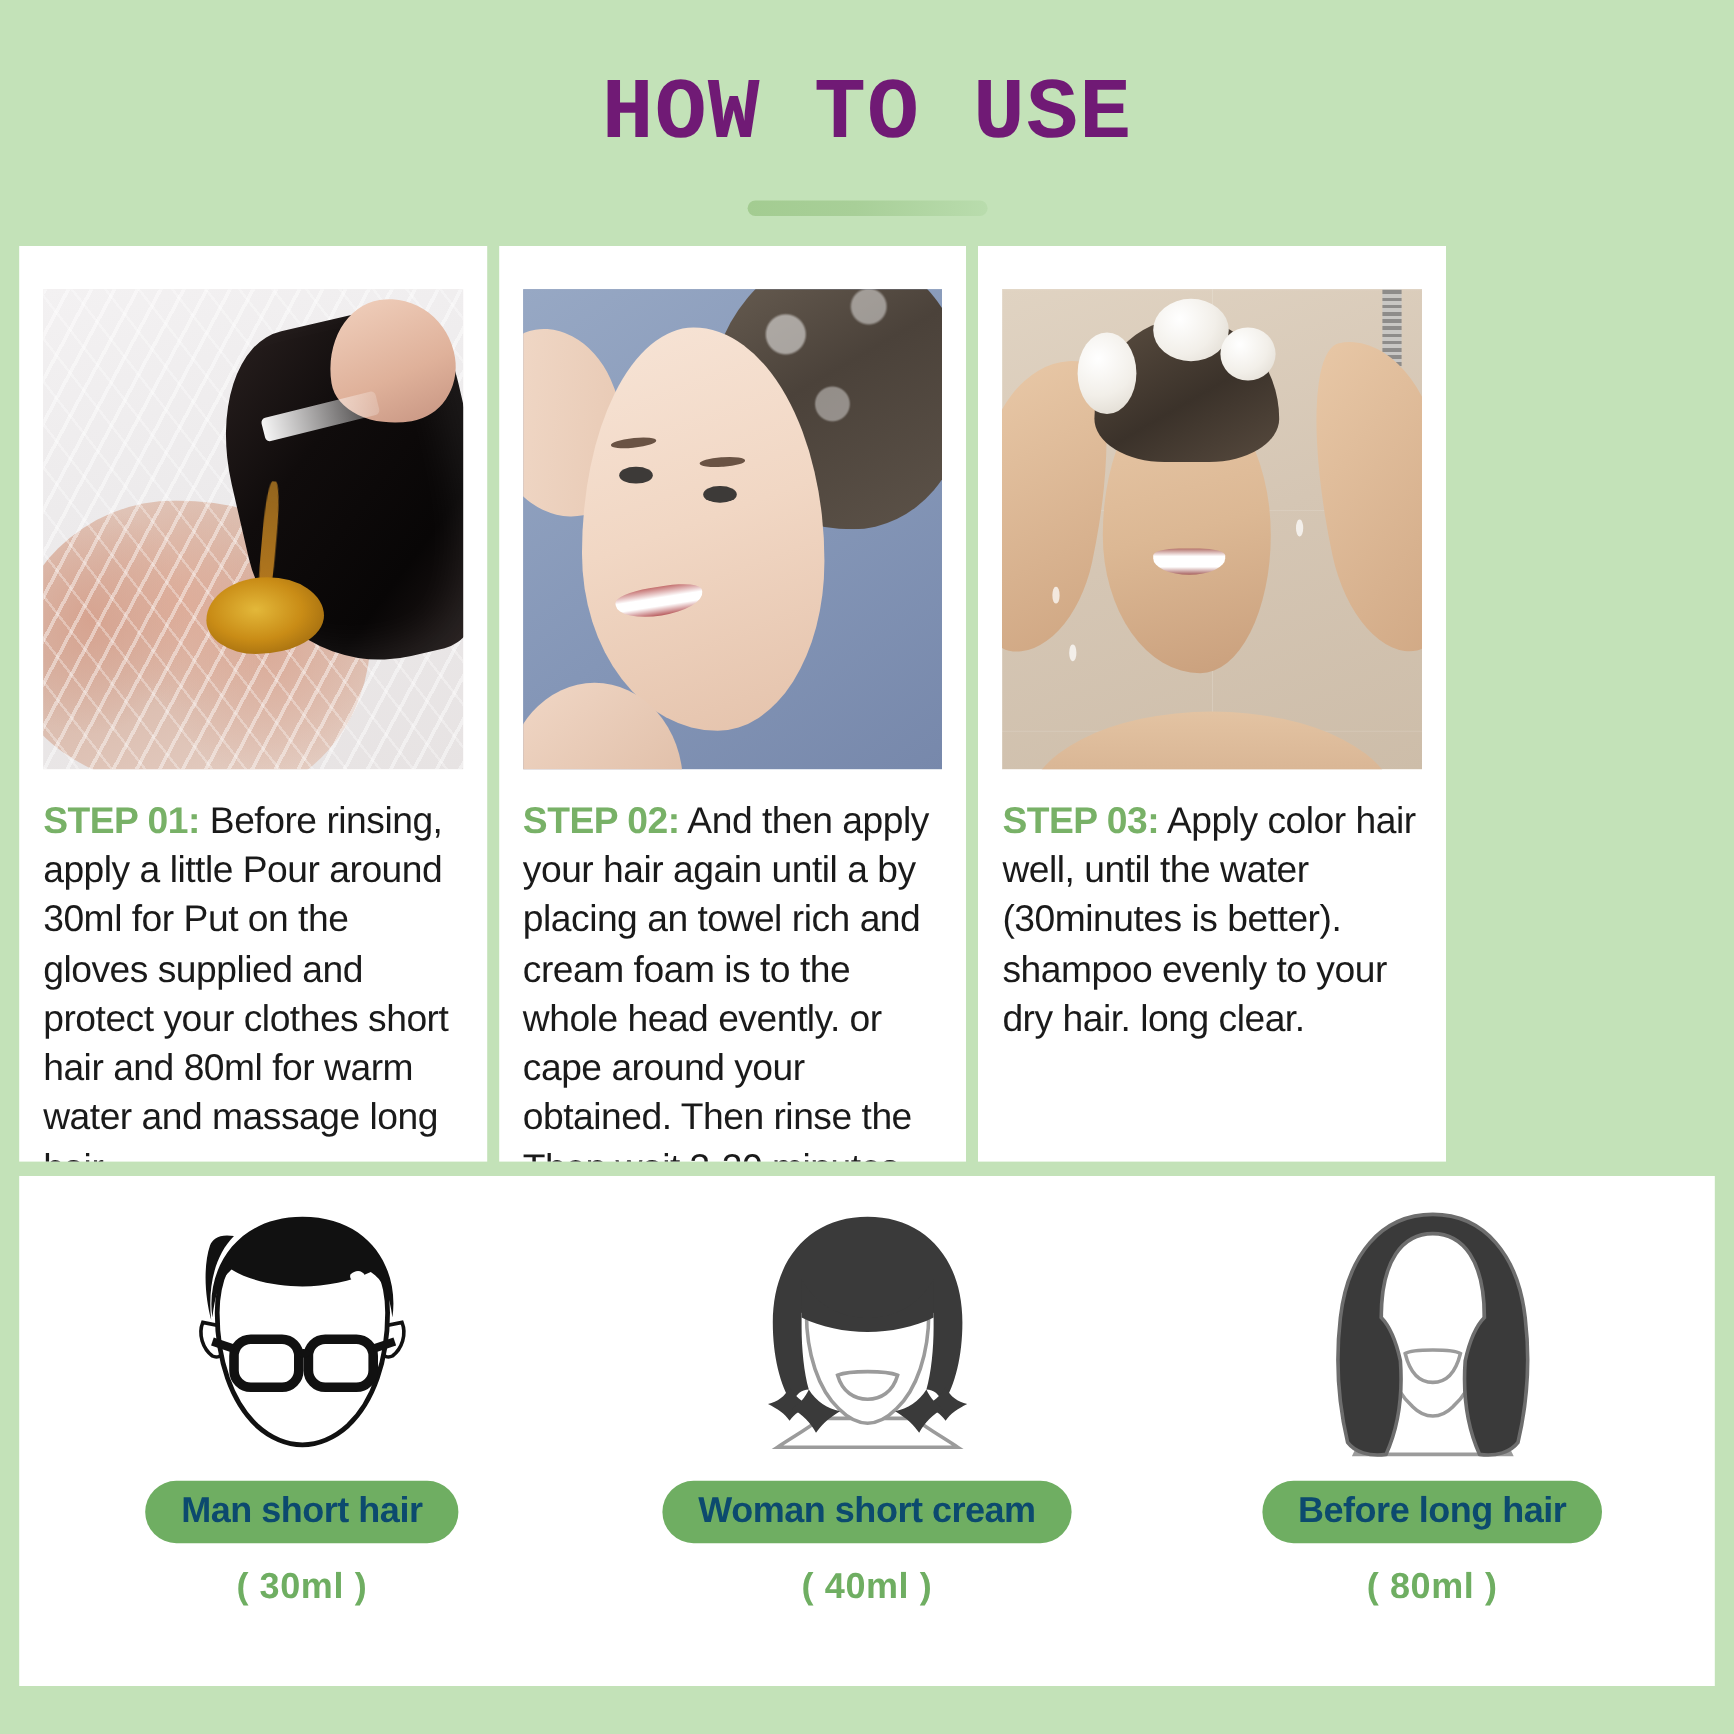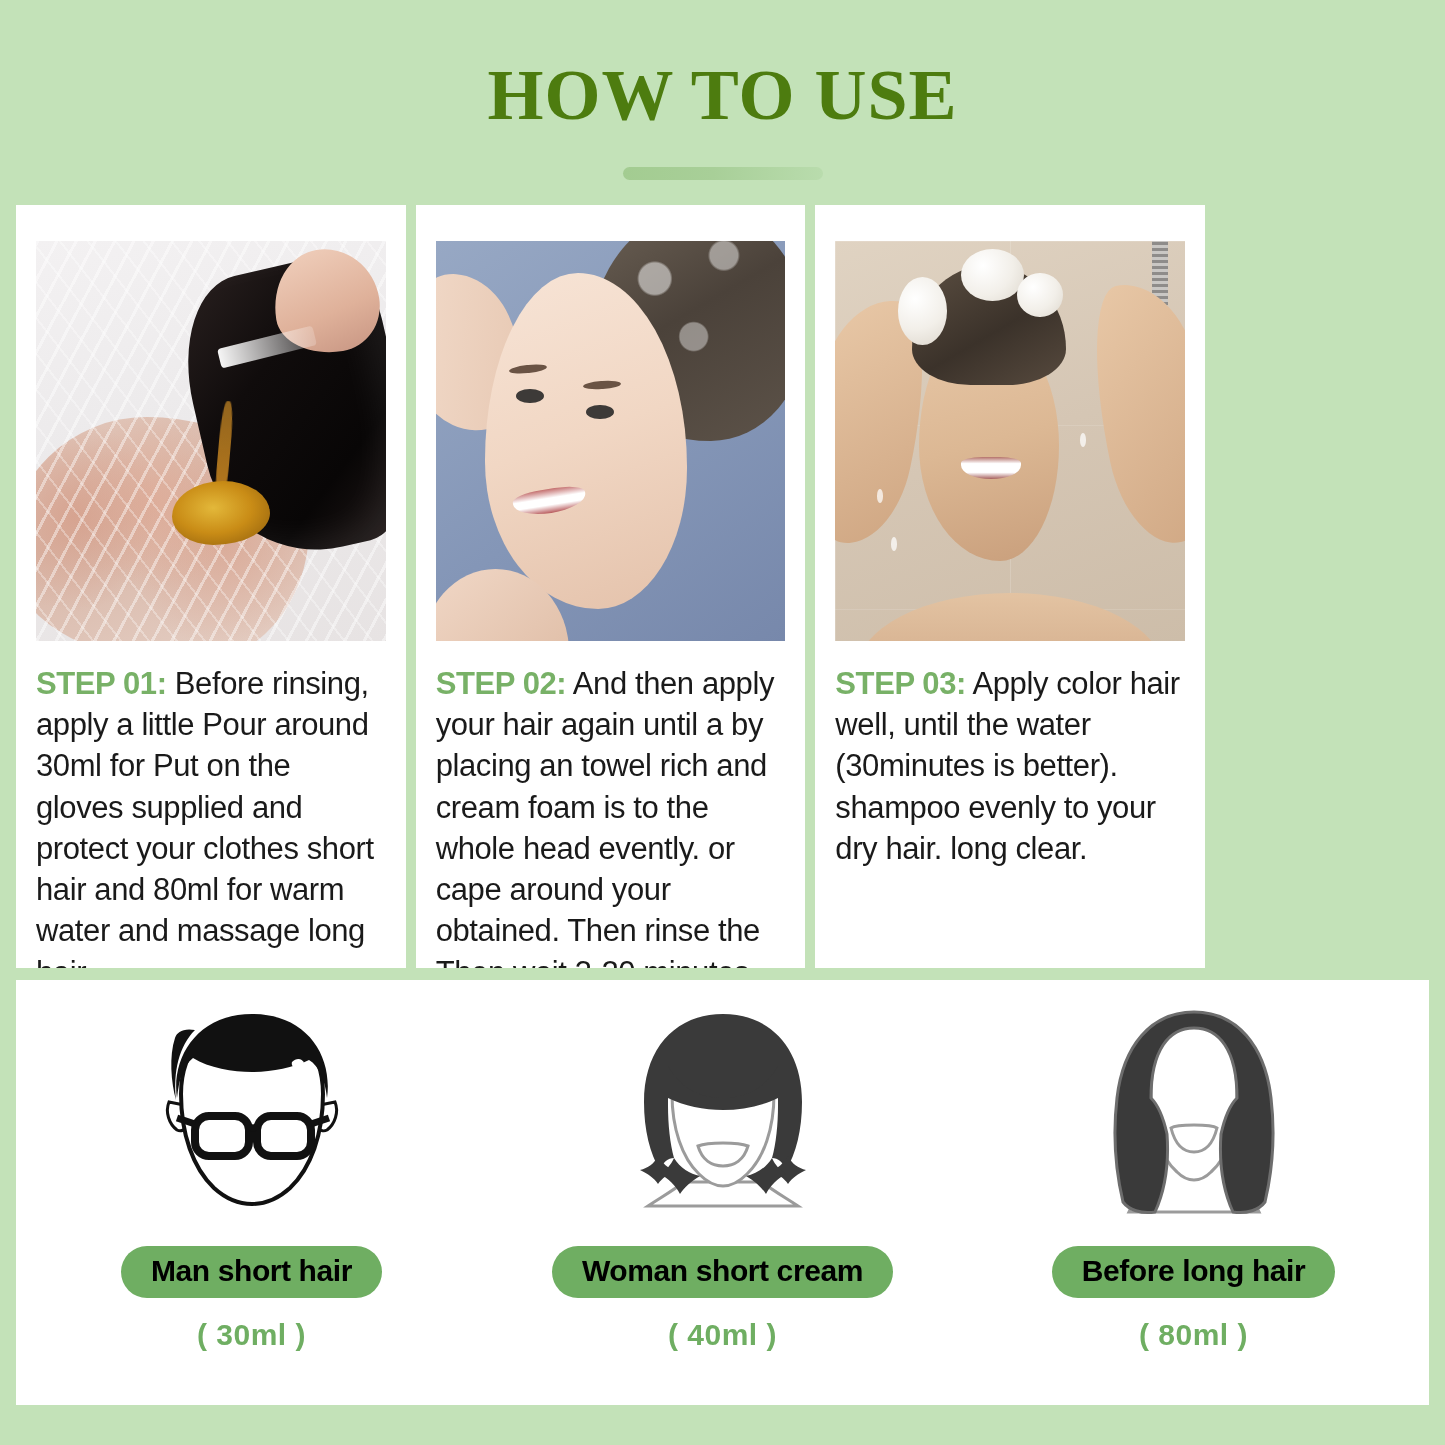--- a/index.html
+++ b/index.html
@@ -17,25 +17,25 @@
   }
 
   
   .header {
     width: 100%;
     padding-top: 58px;
     text-align: center;
   }
 
   .page-title {
-    font-family: Liberation Serif, serif;
+    font-family: Liberation Mono, monospace;
     font-size: 72px;
     font-weight: bold;
     letter-spacing: 1px;
-    color: #4d7c0f;
+    color: #701a75;
     line-height: 1.05;
   }
 
   .title-underline {
     width: 200px;
     height: 13px;
     margin: 33px auto 0 auto;
     border-radius: 7px;
     background: linear-gradient(90deg, #a3cc91 0%, #a8cf98 45%, #b9dcad 100%);
   }
@@ -316,23 +316,23 @@
     width: 230px;
     height: 212px;
     display: flex;
     align-items: flex-end;
     justify-content: center;
   }
 
   .hair-icon svg { display: block; }
 
   .hair-pill {
-    margin-top: 28px;
+    margin-top: 16px;
     background: #6fae62;
-    color: #000000;
+    color: #0c4a6e;
     font-size: 30px;
     font-weight: 600;
     letter-spacing: -0.4px;
     padding: 10px 30px 12px 30px;
     border-radius: 26px;
     line-height: 1;
     white-space: nowrap;
     font-family: "Liberation Sans", sans-serif;
   }
 

